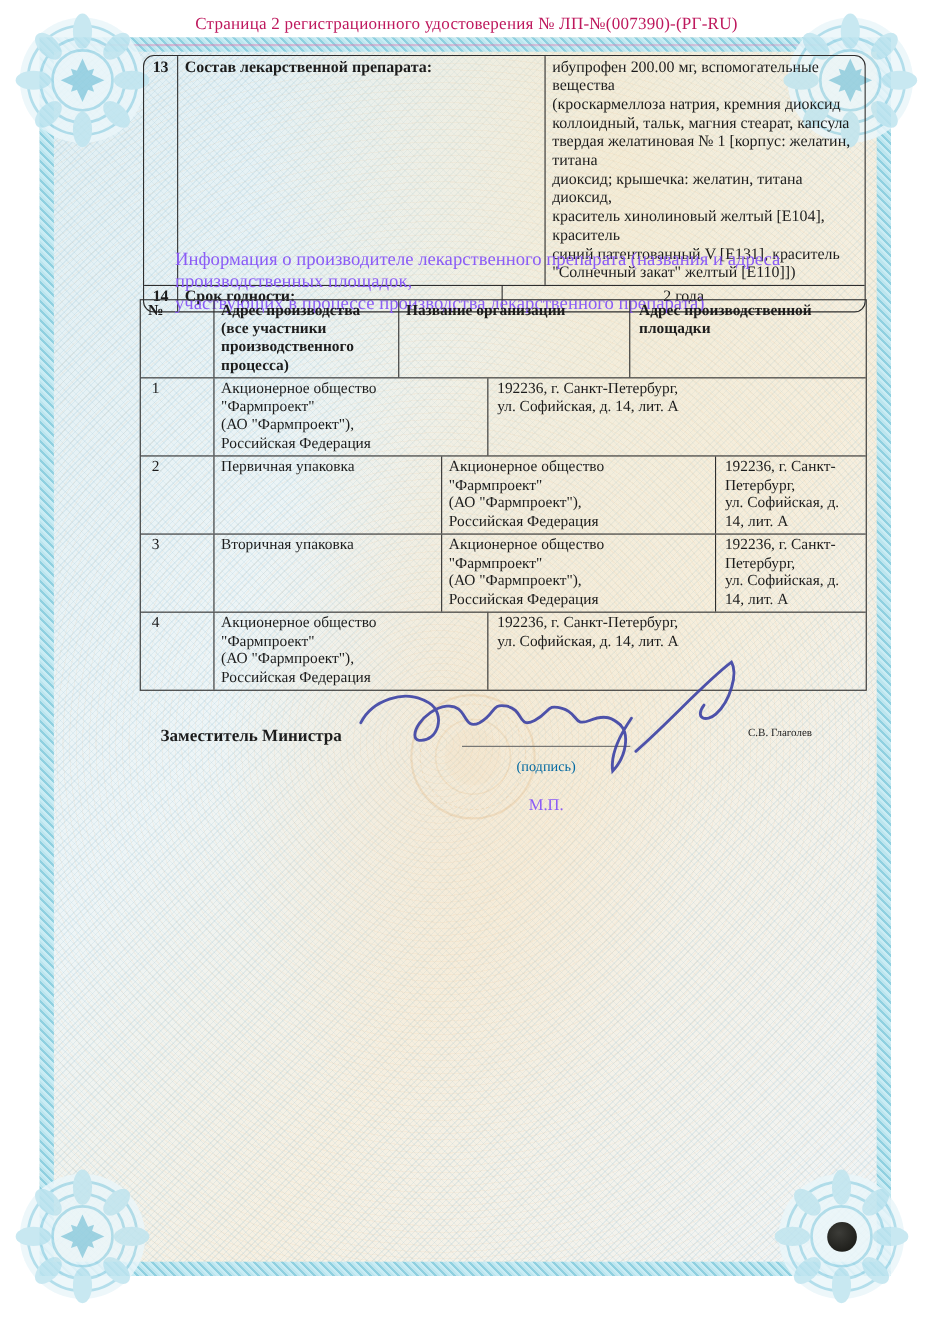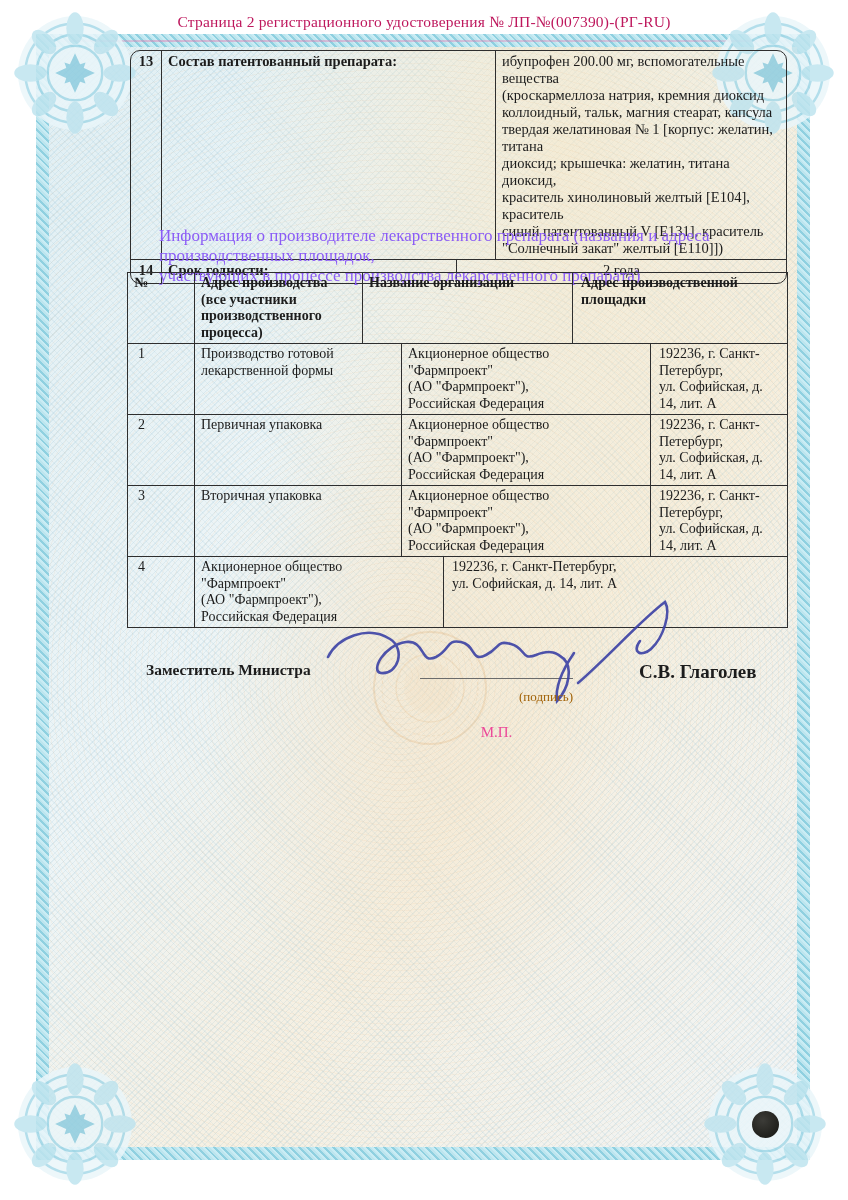--- a/index.html
+++ b/index.html
@@ -70,24 +70,24 @@
   .t2 .c-addr{flex:1;padding-left:8px;}
   .t2 .hrow{min-height:69px;}
   .t2 .drow{min-height:66px;}
   
   .intro{
     position:absolute;left:120px;top:226px;width:670px;text-align:left;
     font-size:17px;line-height:20px;color:#8b5cf6;
   }
   
   .sig-title{position:absolute;left:146px;top:661px;font-size:15.5px;font-weight:bold;}
-  .sig-name{position:absolute;left:639px;top:661px;font-size:19px;font-weight:bold;}
+  .sig-name{position:absolute;left:680px;top:661px;font-size:10px;font-weight:normal;}
   .sig-line{position:absolute;left:420px;top:678px;width:153px;height:1px;background:#6b6b6b;}
-  .sig-caption{position:absolute;left:420px;top:689px;width:153px;text-align:right;font-size:13px;color:#a16207;}
-  .sig-mp{position:absolute;left:420px;top:724px;width:153px;text-align:center;font-size:15px;color:#ec4899;}
+  .sig-caption{position:absolute;left:420px;top:689px;width:153px;text-align:center;font-size:13px;color:#0369a1;}
+  .sig-mp{position:absolute;left:420px;top:724px;width:153px;text-align:center;font-size:15px;color:#8b5cf6;}
   .sig-ink{position:absolute;left:310px;top:595px;width:380px;height:125px;pointer-events:none;}
   .hole{position:absolute;left:752px;top:1111px;width:27px;height:27px;border-radius:50%;
     background:radial-gradient(circle at 40% 35%, #3c3c38, #20201c 70%);}
 </style>
 </head>
 <body>
 
 <div id="page">
 
   <div class="cert-inner"></div>
@@ -194,21 +194,21 @@
       </g>
     </svg>
   </div>
   <div class="hole"></div>
 
   <div class="page-header">Страница 2 регистрационного удостоверения № ЛП-№(007390)-(РГ-RU)</div>
 
   <div class="tbl t1">
     <div class="trow r13">
       <div class="tcell c-num bold">13</div>
-      <div class="tcell c-label bold">Состав патентованный препарата:</div>
+      <div class="tcell c-label bold">Состав лекарственной препарата:</div>
       <div class="tcell c-val pre">ибупрофен 200.00 мг, вспомогательные вещества
 (кроскармеллоза натрия, кремния диоксид
 коллоидный, тальк, магния стеарат, капсула
 твердая желатиновая № 1 [корпус: желатин, титана
 диоксид; крышечка: желатин, титана диоксид,
 краситель хинолиновый желтый [E104], краситель
 синий патентованный V [E131], краситель
 "Солнечный закат" желтый [E110]])</div>
     </div>
     <div class="trow r14">
@@ -226,22 +226,20 @@
       <div class="tcell c-num bold">№</div>
       <div class="tcell c-stage bold pre">Адрес производства
 (все участники
 производственного
 процесса)</div>
       <div class="tcell c-org bold">Название организации</div>
       <div class="tcell c-addr bold">Адрес производственной площадки</div>
     </div>
     <div class="trow drow">
       <div class="tcell c-num">1</div>
-      <div class="tcell c-stage pre">Производство готовой
-лекарственной формы</div>
       <div class="tcell c-org pre">Акционерное общество
 "Фармпроект"
 (АО "Фармпроект"),
 Российская Федерация</div>
       <div class="tcell c-addr pre">192236, г. Санкт-Петербург,
  ул. Софийская, д. 14, лит. А</div>
     </div>
     <div class="trow drow">
       <div class="tcell c-num">2</div>
       <div class="tcell c-stage pre">Первичная упаковка</div>

